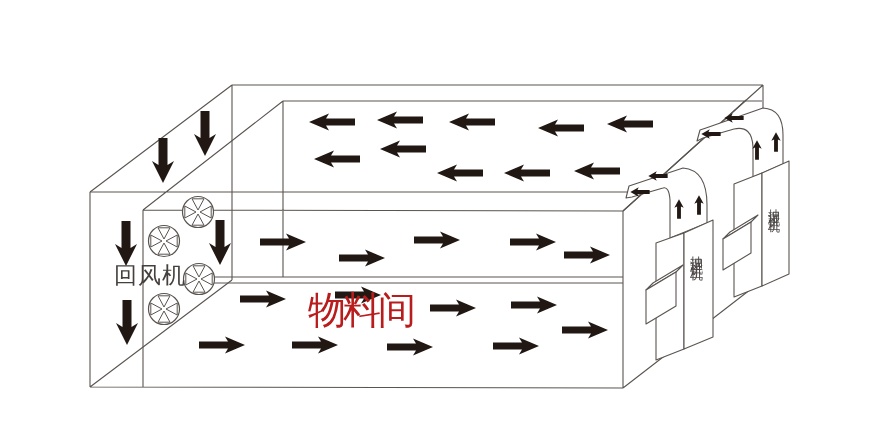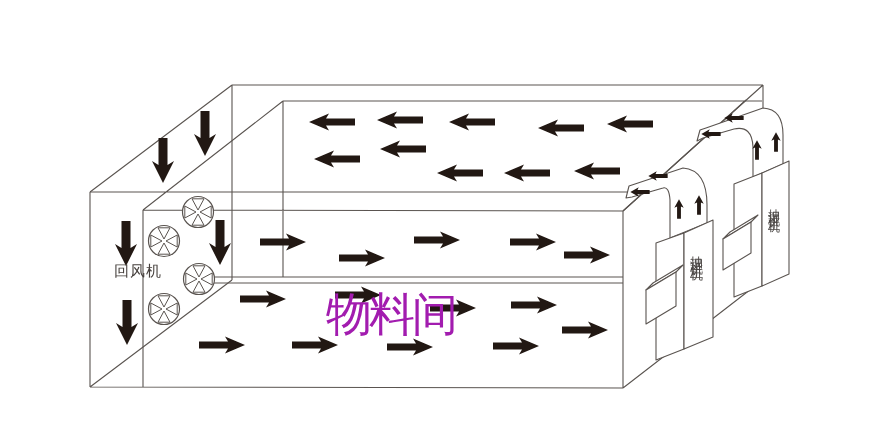--- a/index.html
+++ b/index.html
@@ -2,23 +2,23 @@
 <html><head>
 <meta charset="utf-8">
 <style>
   html,body{margin:0;padding:0;background:#ffffff;}
   .stage{
     position:relative;width:892px;height:434px;background:#ffffff;
     overflow:hidden;font-family:"DejaVu Sans",sans-serif;
   }
   .stage svg{position:absolute;left:0;top:0;}
   .label{position:absolute;white-space:nowrap;line-height:1;}
-  #lbl-return-fan{left:114px;top:264px;font-size:15px;letter-spacing:1px;color:#46403d;}
+  #lbl-return-fan{left:114px;top:264px;font-size:23px;letter-spacing:1px;color:#46403d;}
   #lbl-material-room{
-    left:326px;top:291px;font-size:46px;letter-spacing:-3px;color:#a21caf;
+    left:308px;top:291px;font-size:38px;letter-spacing:-3px;color:#b91c1c;
     font-family:"DejaVu Serif",serif;
   }
   .vlabel{
     position:absolute;writing-mode:vertical-rl;text-orientation:upright;
     color:#4a4644;line-height:1;
   }
   #lbl-dehu-front{left:690px;top:245px;font-size:13px;letter-spacing:3px;}
   #lbl-dehu-rear{left:768px;top:199px;font-size:12px;letter-spacing:3px;}
 </style>
 </head>

